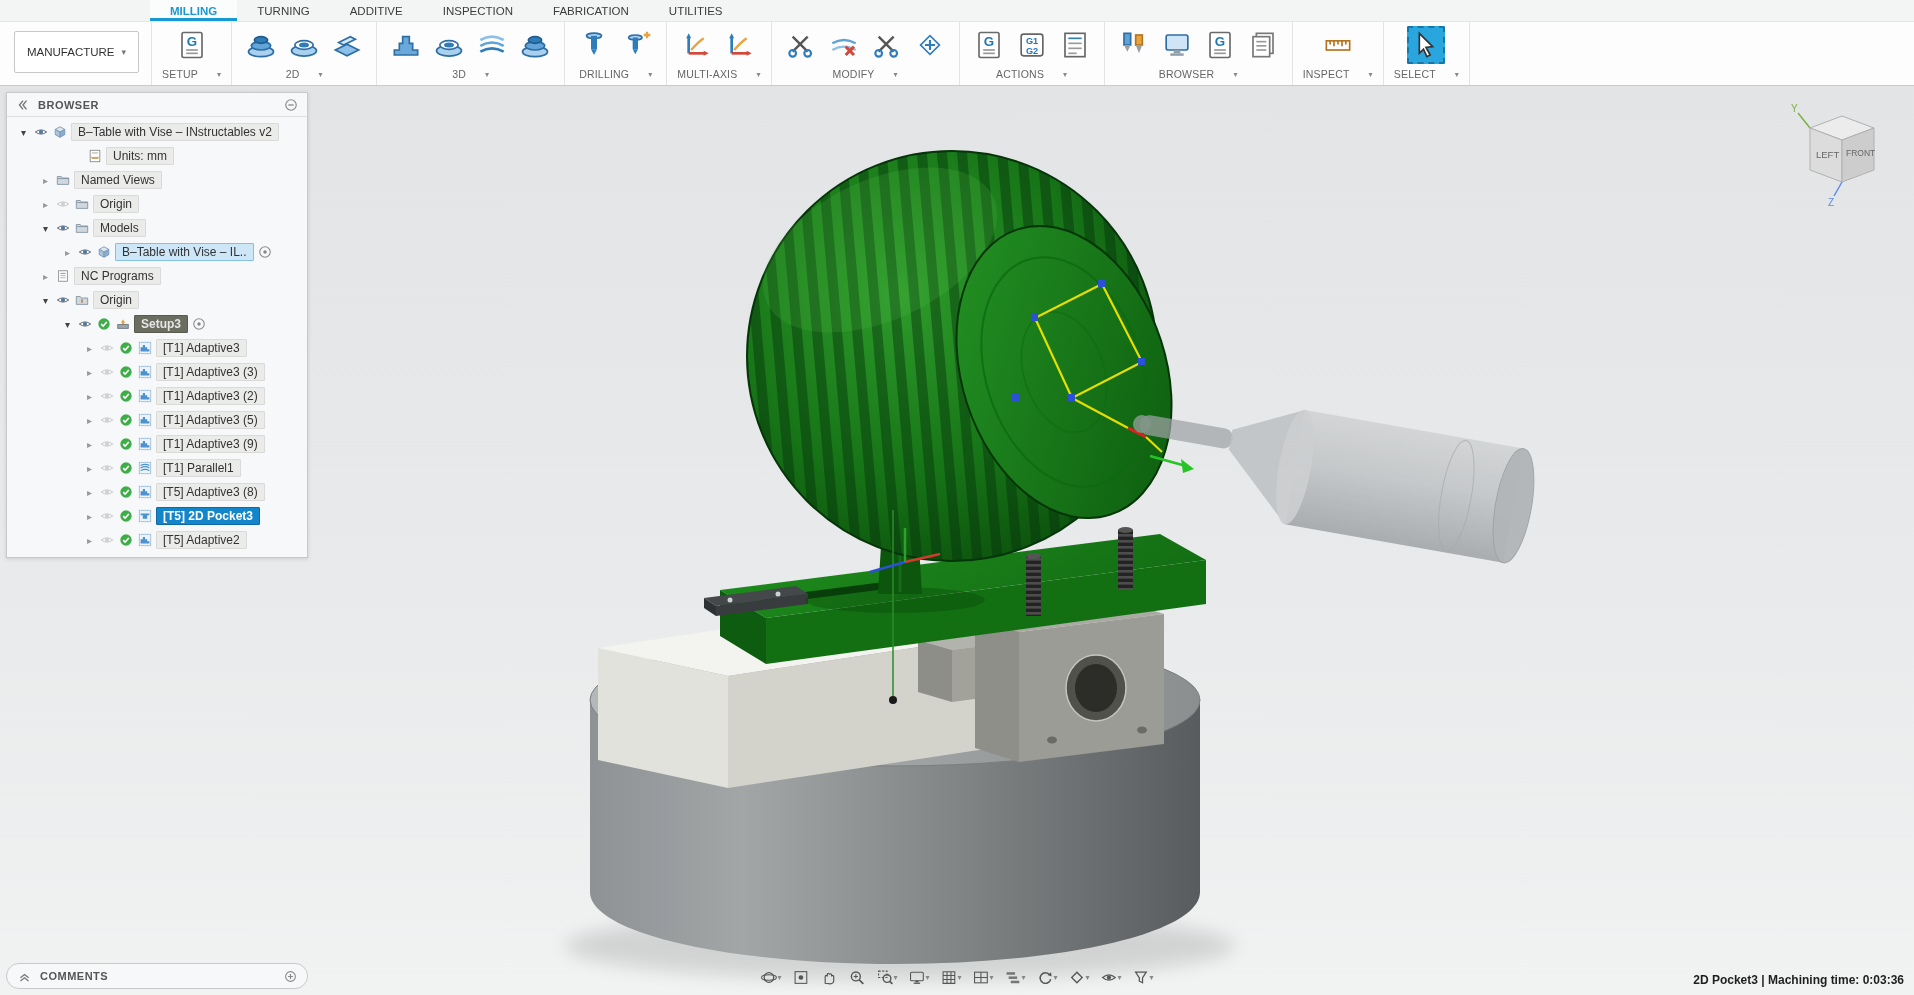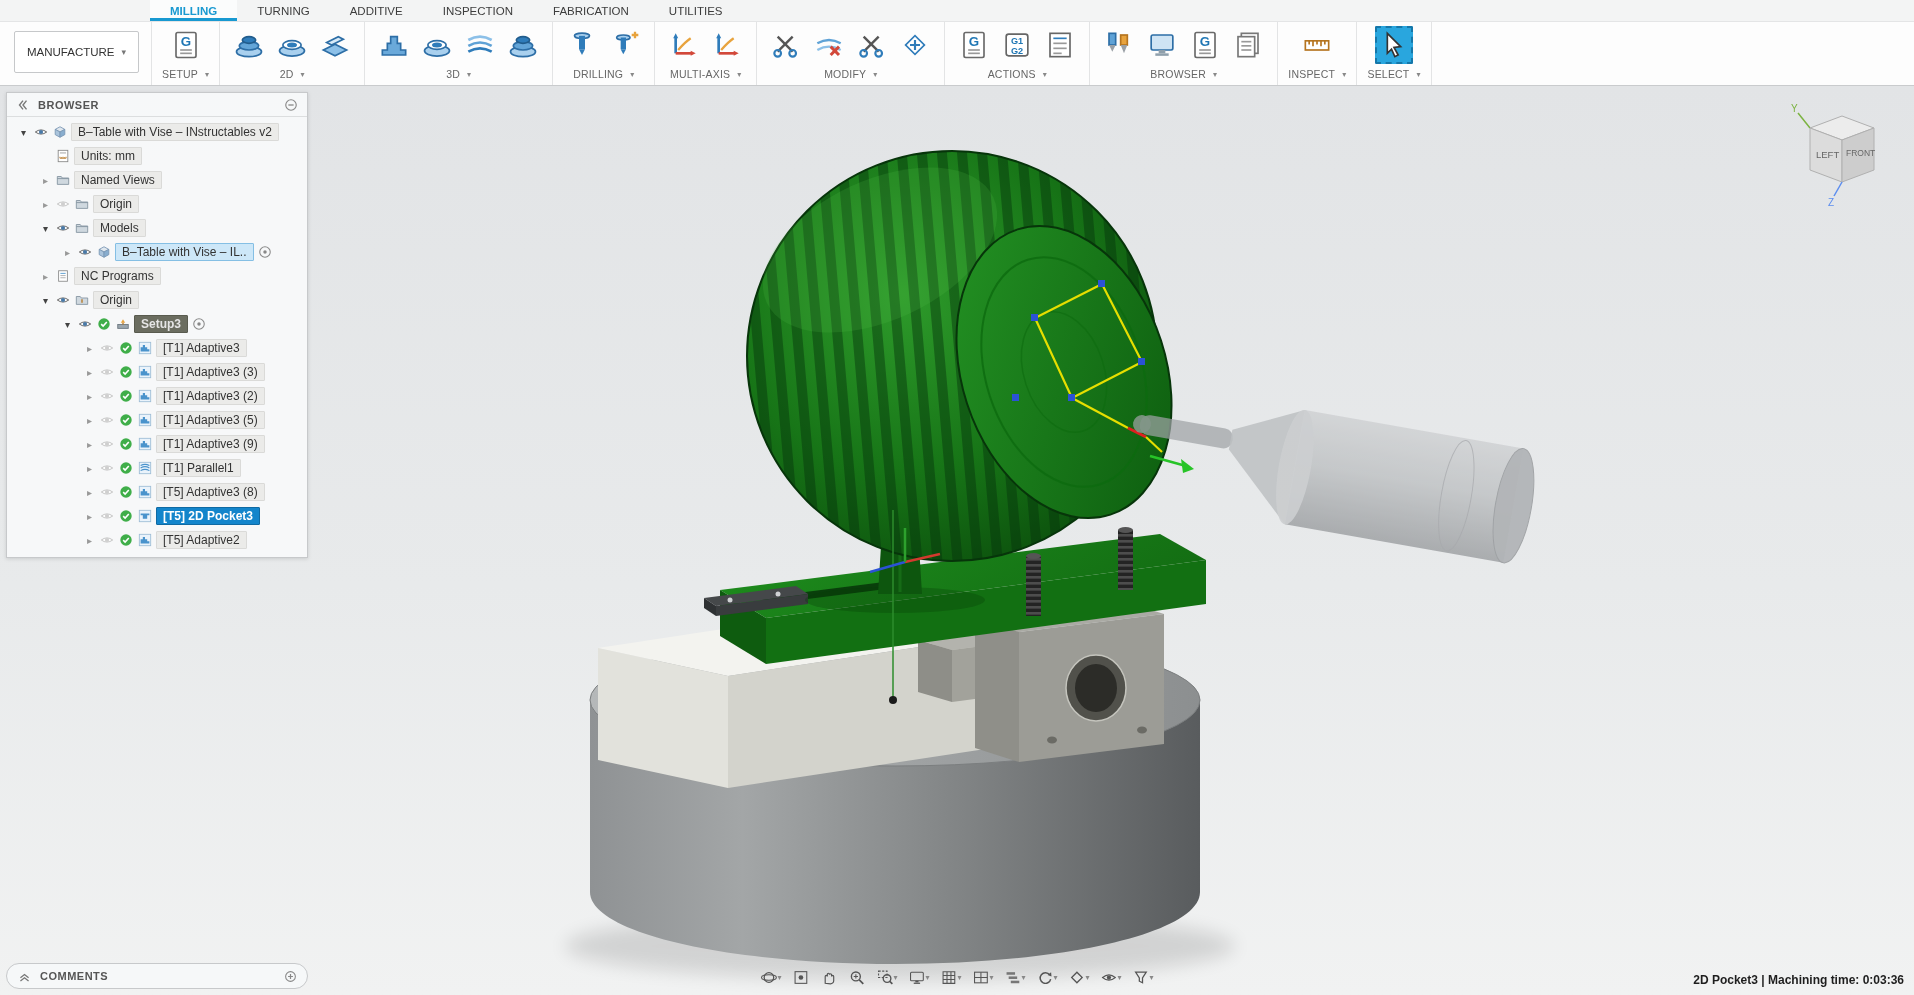--- a/index.html
+++ b/index.html
@@ -13,21 +13,21 @@
   #ribbonrow { flex:1; display:flex; align-items:stretch; background:#fdfdfd; }
   #workspace-switcher { align-self:center; margin:0 12px 4px 14px; height:42px; border:1px solid #c6c8ca; border-radius:2px; background:#fff; font-size:11.5px; color:#333; display:flex; align-items:center; gap:7px; padding:0 12px; }
   .ws-caret { font-size:9px; color:#777; }
   #ribbon-groups { display:flex; align-items:stretch; }
   .rgroup { display:flex; flex-direction:column; align-items:center; justify-content:space-between; padding:3px 10px 2px; border-right:1px solid #e3e4e5; }
   .rgroup:first-child { border-left:1px solid #e3e4e5; }
   .rgroup-icons { display:flex; gap:5px; align-items:center; flex:1; }
   .tbtn { width:38px; height:38px; display:flex; align-items:center; justify-content:center; border-radius:2px; background:transparent; border:none; }
   .tbtn svg { width:30px; height:30px; }
   .tbtn.active { background:#29a6de; outline:2px dashed #1577a9; outline-offset:-2px; }
-  .rgroup-label { font-size:10.5px; color:#666; padding:3px 0 3px; letter-spacing:.2px; display:flex; align-items:center; gap:7px; }
+  .rgroup-label { font-size:10.5px; color:#666; padding:3px 0 3px; letter-spacing:.2px; display:flex; align-items:center; gap:19px; }
   .rgroup-label .caret, #navbarwrap .navcaret { font-size:8px; color:#888; }
 
   
   #viewport { position:relative; height:909px; background:linear-gradient(180deg,#e2e4e6 0%,#e8eaeb 55%,#f1f2f2 100%); }
   #scene { position:absolute; inset:0; width:100%; height:100%; }
 
   
   #browser-panel { position:absolute; top:6px; left:6px; width:302px; background:rgba(248,250,251,0.90); border:1px solid #c7c9cb; box-shadow:0 1px 4px rgba(0,0,0,.13); font-size:12px; }
   .panel-header { height:24px; display:flex; align-items:center; gap:7px; padding:0 8px; border-bottom:1px solid #dcdedf; color:#555; font-size:11px; font-weight:bold; letter-spacing:.5px; }
   .panel-header .spring { flex:1; }
@@ -529,21 +529,21 @@
           </span>
           <span class="mini">
             <svg viewBox="0 0 16 16">
               <polygon points="8,2 13.5,5 8,8 2.5,5" fill="#dfe7ee" stroke="#7a97b5"></polygon>
               <polygon points="2.5,5 8,8 8,14 2.5,11" fill="#aac4dc" stroke="#7a97b5"></polygon>
               <polygon points="13.5,5 8,8 8,14 13.5,11" fill="#89aecf" stroke="#7a97b5"></polygon>
             </svg>
           </span>
           <span class="rowlabel">B–Table with Vise – INstructables v2</span>
         </div>
-        <div class="trow" style="padding-left: 32px;">
+        <div class="trow" style="padding-left: 32px; margin-left: 32px;">
           <span class="arrow"></span>
           <span class="mini">
             <svg viewBox="0 0 16 16">
               <rect x="2.5" y="1.5" width="11" height="13" fill="#fff" stroke="#888"></rect>
               <line x1="4.5" y1="4.5" x2="11.5" y2="4.5" stroke="#999"></line>
               <path d="M4.5 10.5 h7 M4.5 10.5 v-1.6 M6.3 10.5 v-1 M8 10.5 v-1.6 M9.7 10.5 v-1 M11.5 10.5 v-1.6" stroke="#b5741f"></path>
             </svg>
           </span>
           <span class="rowlabel">Units: mm</span>
         </div>

